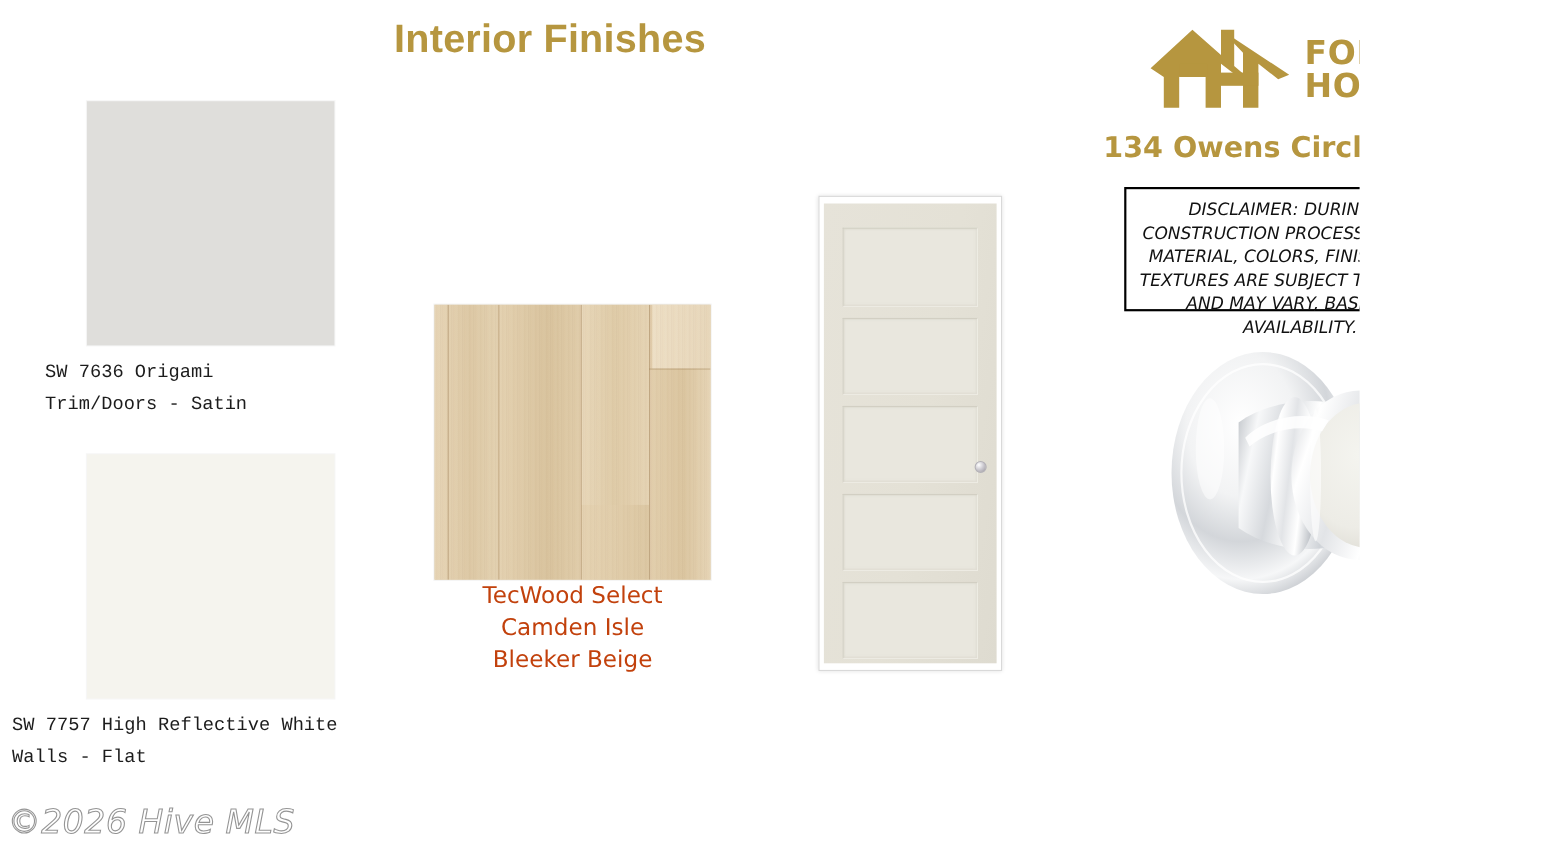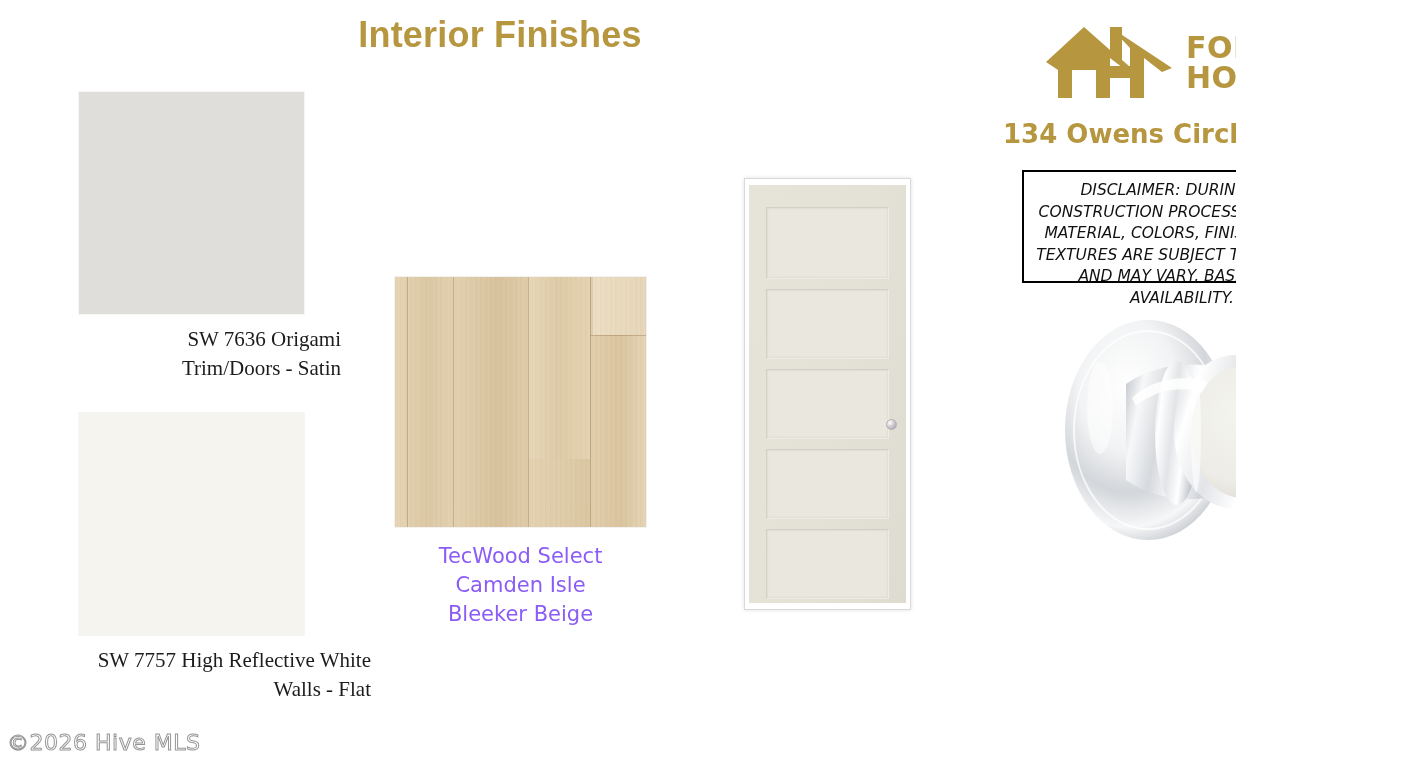--- a/index.html
+++ b/index.html
@@ -37,25 +37,25 @@
   
   .swatch-group { position: absolute; }
   .swatch-chip {
     width: 225px;
     height: 222px;
     margin: 0 auto;
     box-shadow: 0 0 0 1px rgba(0,0,0,0.035);
   }
   .swatch-caption {
     margin-top: 11px;
-    text-align: right;
-    font-size: 21px;
+    text-align: left;
+    font-size: 17px;
     line-height: 29px;
     color: #1c1c1c;
-    font-family: Liberation Serif, serif;
+    font-family: Liberation Mono, monospace;
     white-space: pre-line;
   }
 
   #swatch-origami { left: 79px; top: 92px; width: 225px; }
   #swatch-origami .swatch-caption { width: 300px; margin-left: -38px; }
 
   #swatch-hrw { left: 79px; top: 413px; width: 225px; }
   #swatch-hrw .swatch-caption { width: 360px; margin-left: -68px; }
 
   
@@ -98,25 +98,24 @@
     width: 1px;
     background: rgba(150,118,74,0.40);
   }
   .hseam {
     position: absolute;
     left: 0; right: 0;
     height: 1px;
     background: rgba(150,118,74,0.38);
   }
   #flooring-caption {
-    margin-top: 15px;
     text-align: center;
     font-size: 21px;
     line-height: 29px;
-    color: #8b5cf6;
+    color: #c2410c;
     font-family: "DejaVu Sans", sans-serif;
     white-space: pre-line;
   }
 
   
   #door-group {
     position: absolute;
     left: 744px;
     top: 178px;
     width: 167px;
@@ -226,26 +225,27 @@
     top: 312px;
     width: 270px;
     height: 240px;
   }
 
   
   #watermark {
     position: absolute;
     left: 7px;
     top: 730px;
-    font-size: 22px;
+    font-size: 30px;
     font-family: "DejaVu Sans", sans-serif;
     color: rgba(255,255,255,0.0);
     -webkit-text-stroke: 1px rgba(60,60,60,0.55);
     letter-spacing: 0.5px;
     text-shadow: 0 1px 0 rgba(255,255,255,0.6);
+    font-style: italic;
   }
 </style>
 </head>
 <body>
 
 <div id="board" style="background: rgb(255, 255, 255);">
 
   <div id="page-title" style="color: rgb(182, 150, 63);">Interior Finishes</div>
 
   <div id="swatch-origami" class="swatch-group">

